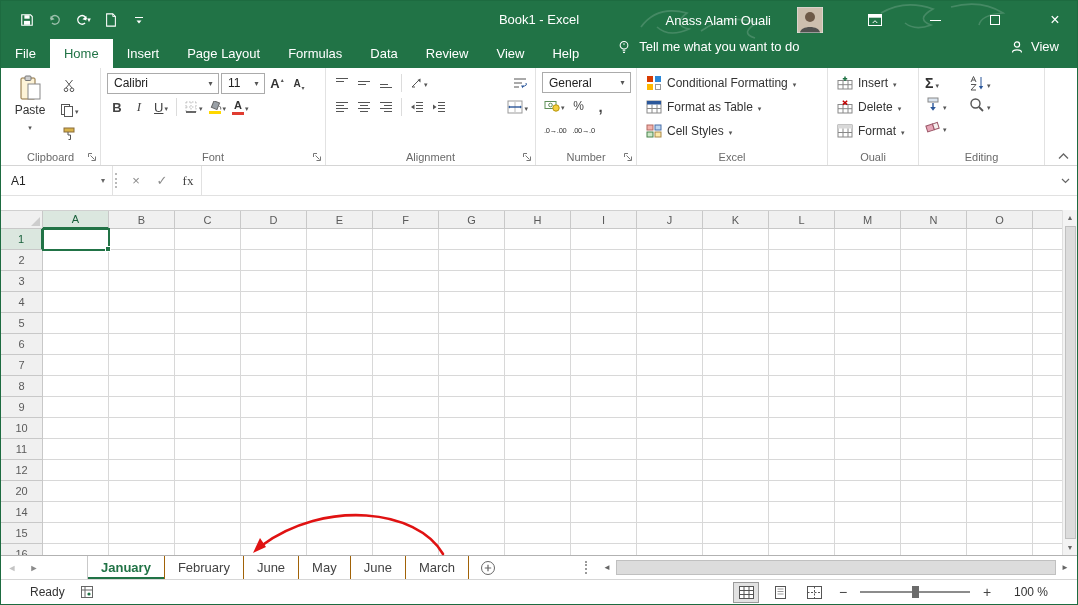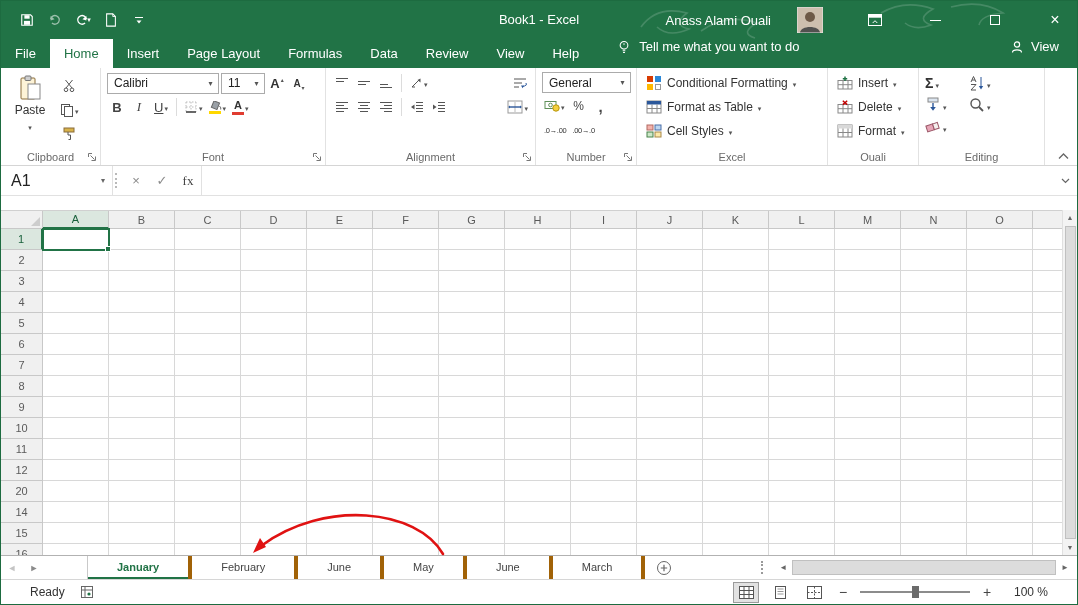--- a/index.html
+++ b/index.html
@@ -70,21 +70,21 @@
 
   .mbtn { display:flex; align-items:center; gap:5px; height:22px; font-size:12px; color:#333; padding:0 3px; white-space:nowrap; }
   .egrid { display:grid; grid-template-columns:44px 44px; grid-auto-rows:22px; align-items:center; }
   .ebtn { display:inline-flex; align-items:center; gap:2px; color:#444; }
   .sigma { font-size:14px; font-weight:bold; color:#333; font-style:normal; }
   .collapse { position:absolute; right:8px; bottom:5px; }
 
   
   .fbar { height:30px; flex:0 0 30px; background:#fff; border-bottom:1px solid #e1e1e1; display:flex; align-items:stretch; }
   .namebox { width:112px; display:flex; align-items:center; border-right:1px solid #e1e1e1; }
-  .namebox .nbval { flex:1; padding-left:10px; font-size:16px; color:#222; }
+  .namebox .nbval { flex:1; padding-left:10px; font-size:12px; color:#222; }
   .nb-dd { width:18px; align-self:stretch; display:flex; align-items:center; justify-content:center; }
   .nb-dd::after { content:"▾"; font-size:8px; color:#666; }
   .fdots { width:6px; margin:7px 2px; border-left:2px dotted #b9b9b9; }
   .fbtn { width:26px; display:flex; align-items:center; justify-content:center; font-size:13px; color:#8a8a8a; }
   .fbtn.fx { font-family:"Liberation Serif", serif; color:#444; }
   .finput { flex:1; border-left:1px solid #e1e1e1; font-size:12px; color:#222; padding:7px 6px; }
   .fexpand { width:24px; display:flex; align-items:center; justify-content:center; }
   .fspacer { height:14px; flex:0 0 14px; background:#fff; }
 
   
@@ -103,21 +103,21 @@
   .fill-handle { position:absolute; right:-3px; bottom:-3px; width:6px; height:6px; background:#217346; border:1px solid #fff; z-index:3; }
   .vscroll { position:absolute; top:0; right:0; bottom:0; width:15px; background:#f3f3f3; border-left:1px solid #e0e0e0; display:flex; flex-direction:column; align-items:center; }
   .vs-arr { height:15px; font-size:7px; color:#666; display:flex; align-items:center; }
   .vs-thumb { flex:1; width:11px; margin:1px 0; background:#dcdcdc; border:1px solid #c0c0c0; }
 
   
   .sheetbar { height:24px; flex:0 0 24px; background:#fff; border-top:1px solid #b2b2b2; display:flex; align-items:stretch; }
   .snav { width:22px; display:flex; align-items:center; justify-content:center; font-size:9px; color:#8a8a8a; }
   .snav.dim { color:#c4c4c4; }
   .stab-list { display:flex; margin-left:42px; }
-  .stab { padding:0 29px; line-height:23px; font-size:11px; color:#444; border-right:4px solid #a16207; white-space:nowrap; }
+  .stab { padding:0 13px; line-height:23px; font-size:13px; color:#444; border-right:1px solid #a16207; white-space:nowrap; }
   .stab:first-child { border-left:1px solid #c9c9c9; }
   .stab.active { color:#217346; font-weight:bold; box-shadow:inset 0 -2px 0 #217346; background:#fff; }
   .addsheet { width:38px; display:flex; align-items:center; justify-content:center; }
   .tabsplit { width:4px; margin:5px 10px 5px 78px; border-left:2px dotted #9a9a9a; }
   .hscroll { flex:1; display:flex; align-items:center; margin-right:4px; }
   .hs-arr { width:16px; text-align:center; font-size:8px; color:#666; }
   .hs-thumb { flex:1; height:15px; background:#dcdcdc; border:1px solid #c0c0c0; margin:0 1px 0 1px; }
 
   
   .statusbar { flex:1; background:#fff; border-top:1px solid #d6d6d6; display:flex; align-items:center; padding:0 29px; gap:16px; font-size:12px; color:#333; }

